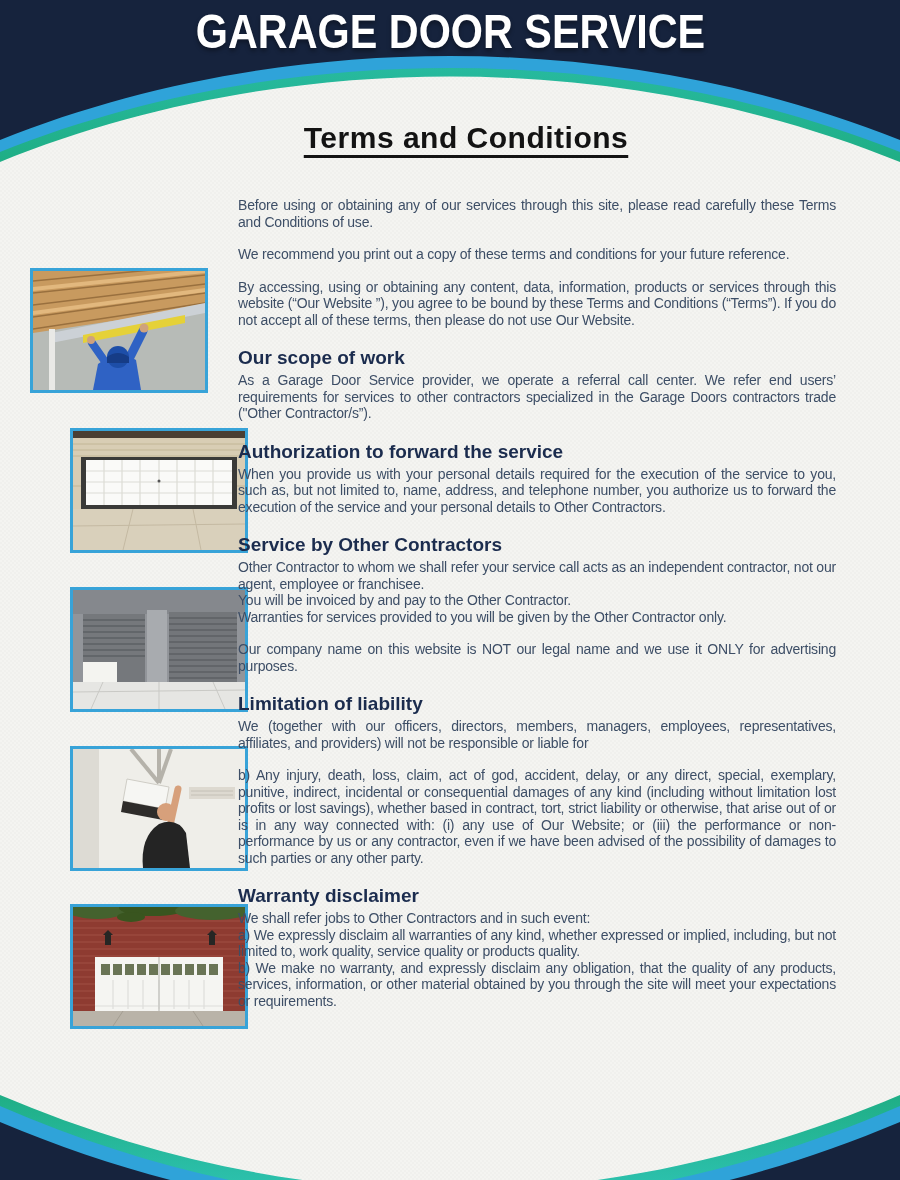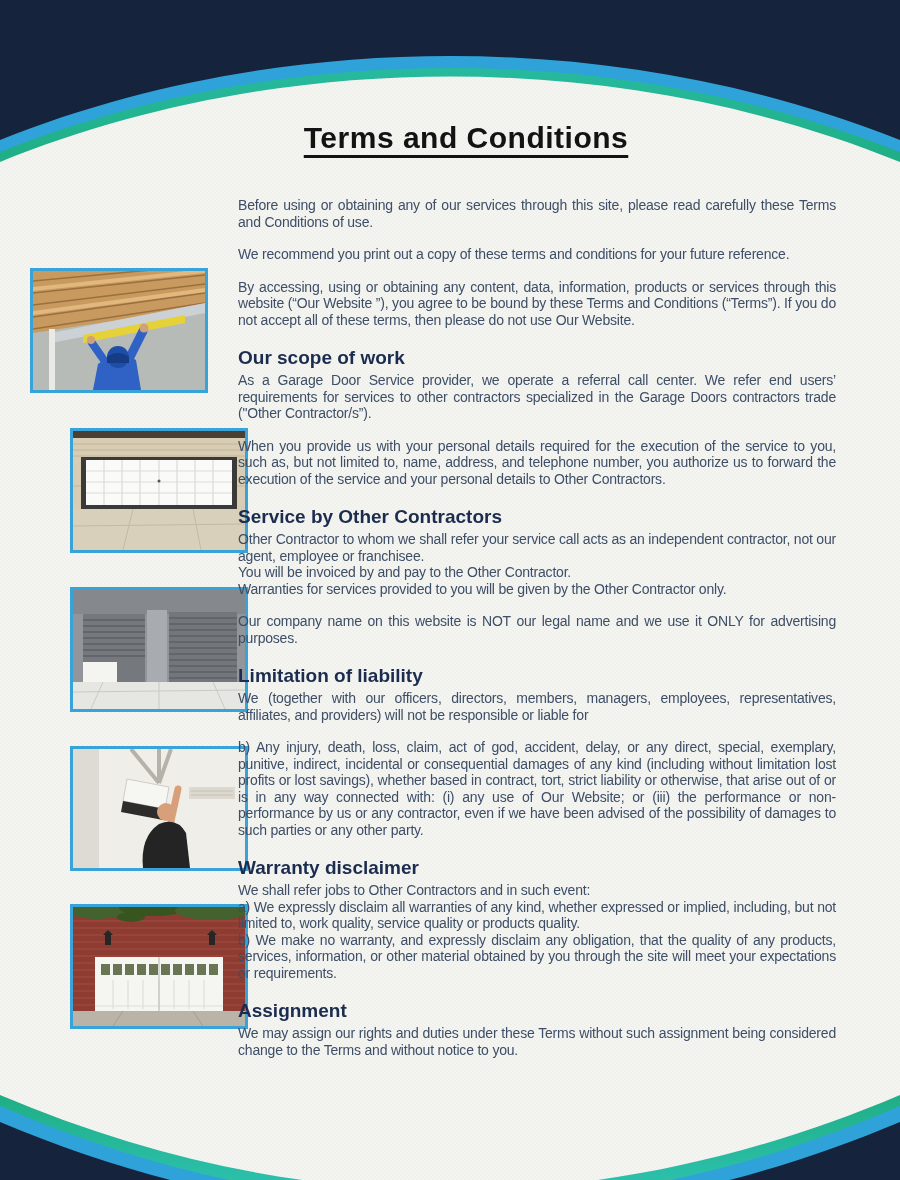--- a/index.html
+++ b/index.html
@@ -69,20 +69,23 @@
     <path d="M0,152 C280,40 620,40 900,152 L900,0 L0,0 Z" fill="#2fa3d9"></path>
     <path d="M0,140 C280,28 620,28 900,140 L900,0 L0,0 Z" fill="#16233d"></path>
   </svg>
 
   <svg class="footer-wave" width="900" height="90" viewBox="0 0 900 90" aria-hidden="true">
     <path d="M0,5 C300,132 600,132 900,5 L900,90 L0,90 Z" fill="url(#tealGradF)"></path>
     <path d="M0,16 C300,146 600,146 900,16 L900,90 L0,90 Z" fill="#2fa3d9"></path>
     <path d="M0,32 C300,158 600,158 900,32 L900,90 L0,90 Z" fill="#16233d"></path>
   </svg>
 
+  <div class="site-title">
+    <span class="squeeze">GARAGE DOOR SERVICE</span>
+  </div>
   <div class="page-heading">
     <span class="underlined">Terms and Conditions</span>
   </div>
 
   <div class="photos">
 
     <figure class="photo" style="margin:0 0 35px 0;" aria-label="Technician in blue cap and shirt installing garage door track on wooden ceiling with a yellow level">
       <svg viewBox="0 0 172 119">
         <rect width="172" height="119" fill="#b7bbb7"></rect>
         <polygon points="0,0 172,0 172,36 0,62" fill="#c89a5f"></polygon>
@@ -287,20 +290,21 @@
     <section>
       <h3 class="section-heading">Our scope of work</h3>
       <div class="groups">
           <div class="group">
             <div class="line">As a Garage Door Service provider, we operate a referral call center. We refer end users’ requirements for services to other contractors specialized in the Garage Doors contractors trade ("Other Contractor/s”).</div>
           </div>
         </div>
     </section>
 
     <section>
+      <h3 class="section-heading">Authorization to forward the service</h3>
       <div class="groups">
           <div class="group">
             <div class="line">When you provide us with your personal details required for the execution of the service to you, such as, but not limited to, name, address, and telephone number, you authorize us to forward the execution of the service and your personal details to Other Contractors.</div>
           </div>
         </div>
     </section>
 
     <section>
       <h3 class="section-heading">Service by Other Contractors</h3>
       <div class="groups">
@@ -331,23 +335,15 @@
       <h3 class="section-heading">Warranty disclaimer</h3>
       <div class="groups">
           <div class="group">
             <div class="line">We shall refer jobs to Other Contractors and in such event:</div>
             <div class="line">a) We expressly disclaim all warranties of any kind, whether expressed or implied, including, but not limited to, work quality, service quality or products quality.</div>
             <div class="line">b) We make no warranty, and expressly disclaim any obligation, that the quality of any products, services, information, or other material obtained by you through the site will meet your expectations or requirements.</div>
           </div>
         </div>
     </section>
 
-    <section>
-      <h3 class="section-heading">Assignment</h3>
-      <div class="groups">
-          <div class="group">
-            <div class="line">We may assign our rights and duties under these Terms without such assignment being considered change to the Terms and without notice to you.</div>
-          </div>
-        </div>
-    </section>
   </div>
 
 </div>
 
 </body></html>

